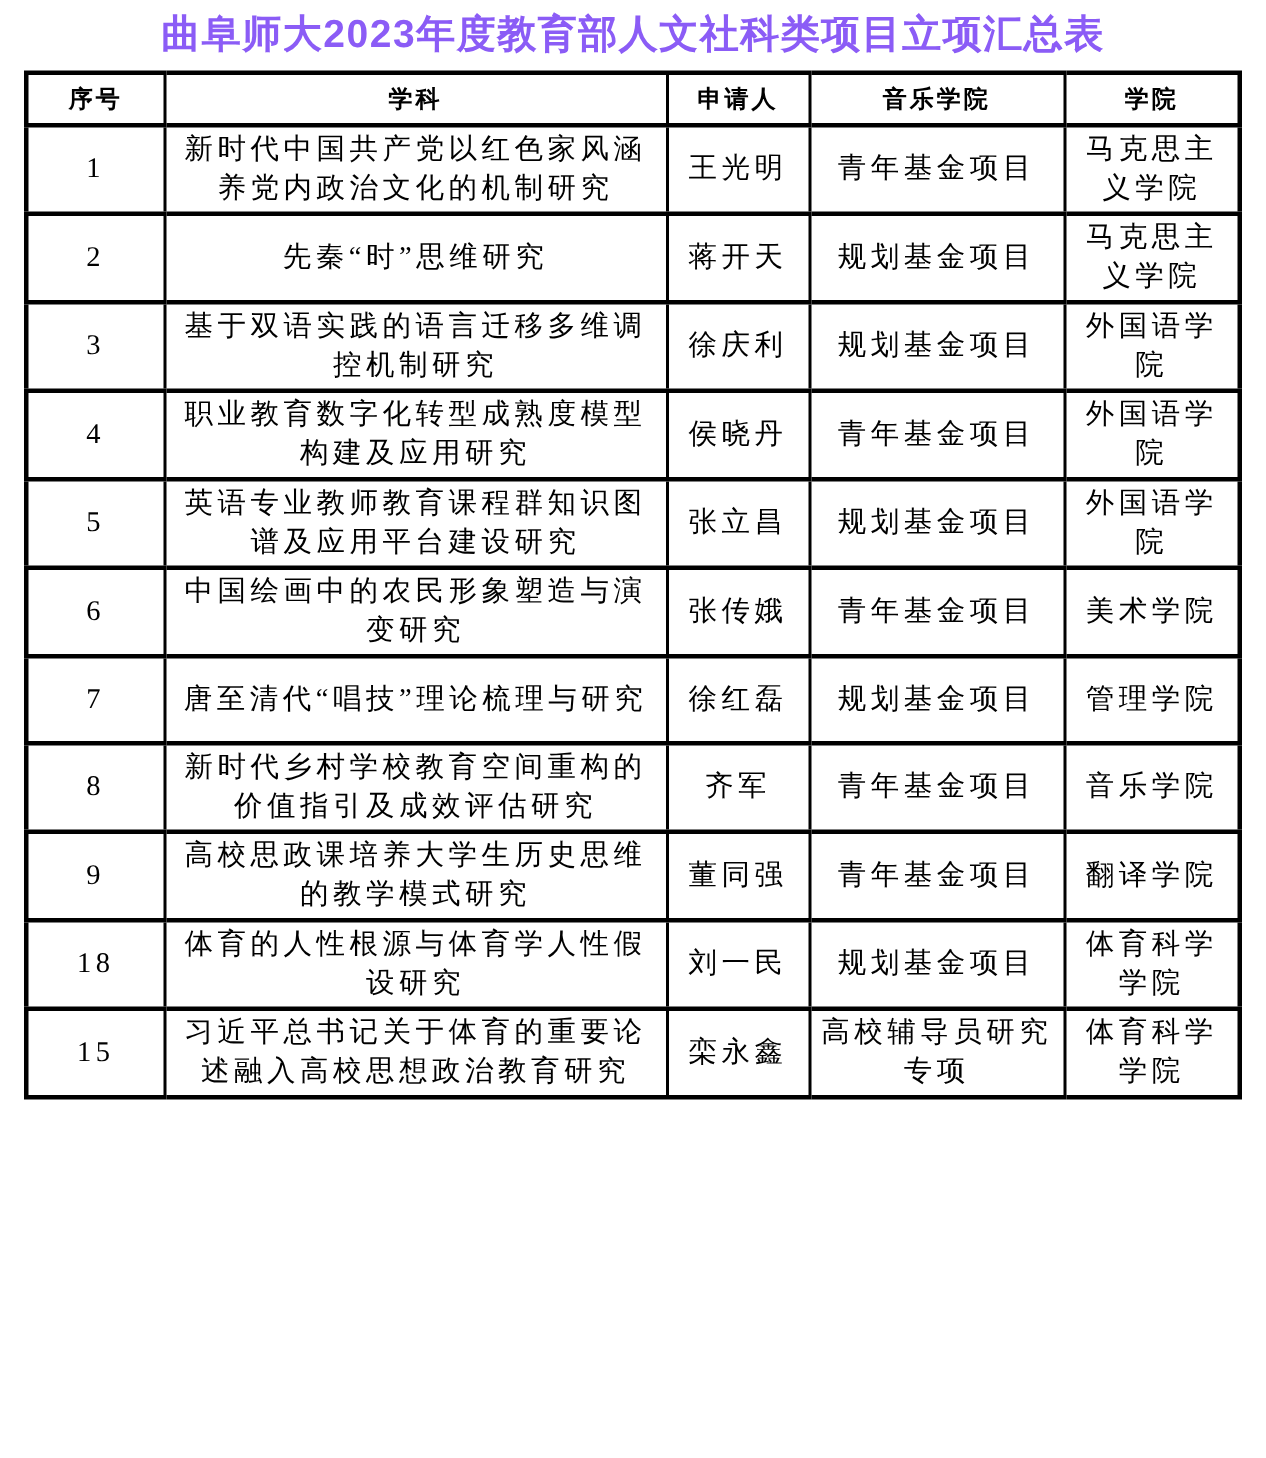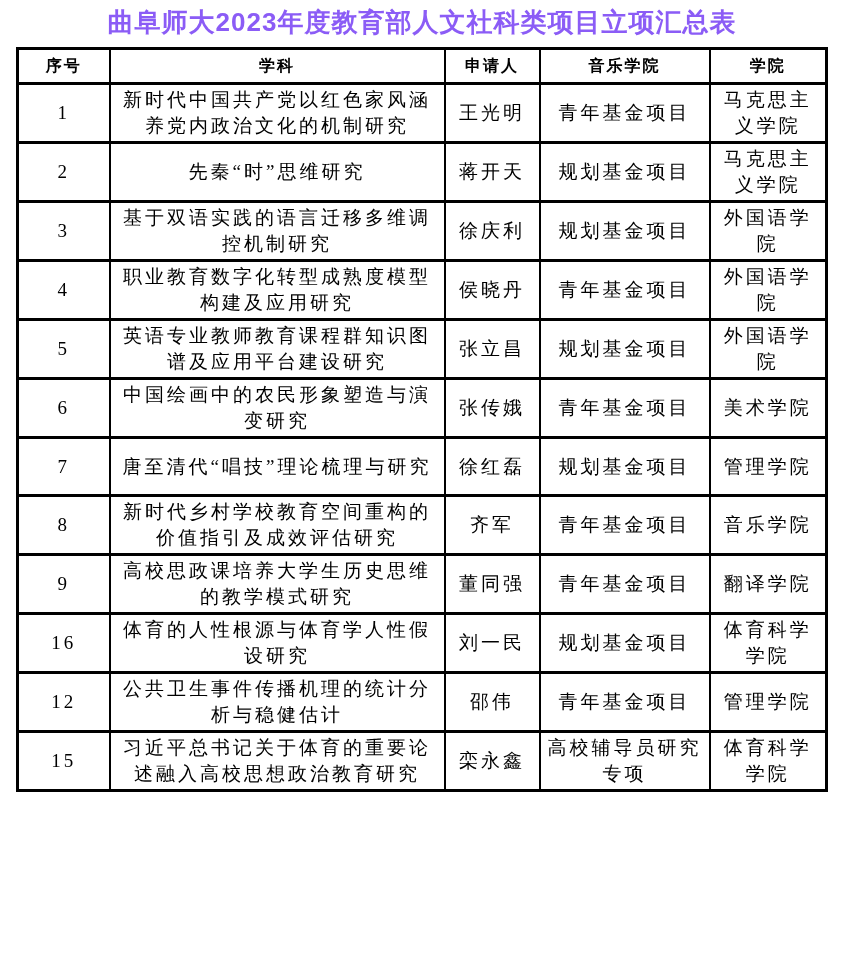--- a/index.html
+++ b/index.html
@@ -145,32 +145,25 @@
       <td>音乐学院</td>
     </tr>
         <tr>
       <td>9</td>
       <td>高校思政课培养大学生历史思维的教学模式研究</td>
       <td>董同强</td>
       <td>青年基金项目</td>
       <td>翻译学院</td>
     </tr>
         <tr>
-      <td>16</td>
+      <td>18</td>
       <td>体育的人性根源与体育学人性假设研究</td>
       <td>刘一民</td>
       <td>规划基金项目</td>
       <td>体育科学学院</td>
-    </tr>
-        <tr>
-      <td>12</td>
-      <td>公共卫生事件传播机理的统计分析与稳健估计</td>
-      <td>邵伟</td>
-      <td>青年基金项目</td>
-      <td>管理学院</td>
     </tr>
         <tr>
       <td>15</td>
       <td>习近平总书记关于体育的重要论述融入高校思想政治教育研究</td>
       <td>栾永鑫</td>
       <td>高校辅导员研究专项</td>
       <td>体育科学学院</td>
     </tr>
       </tbody>
   </table>

